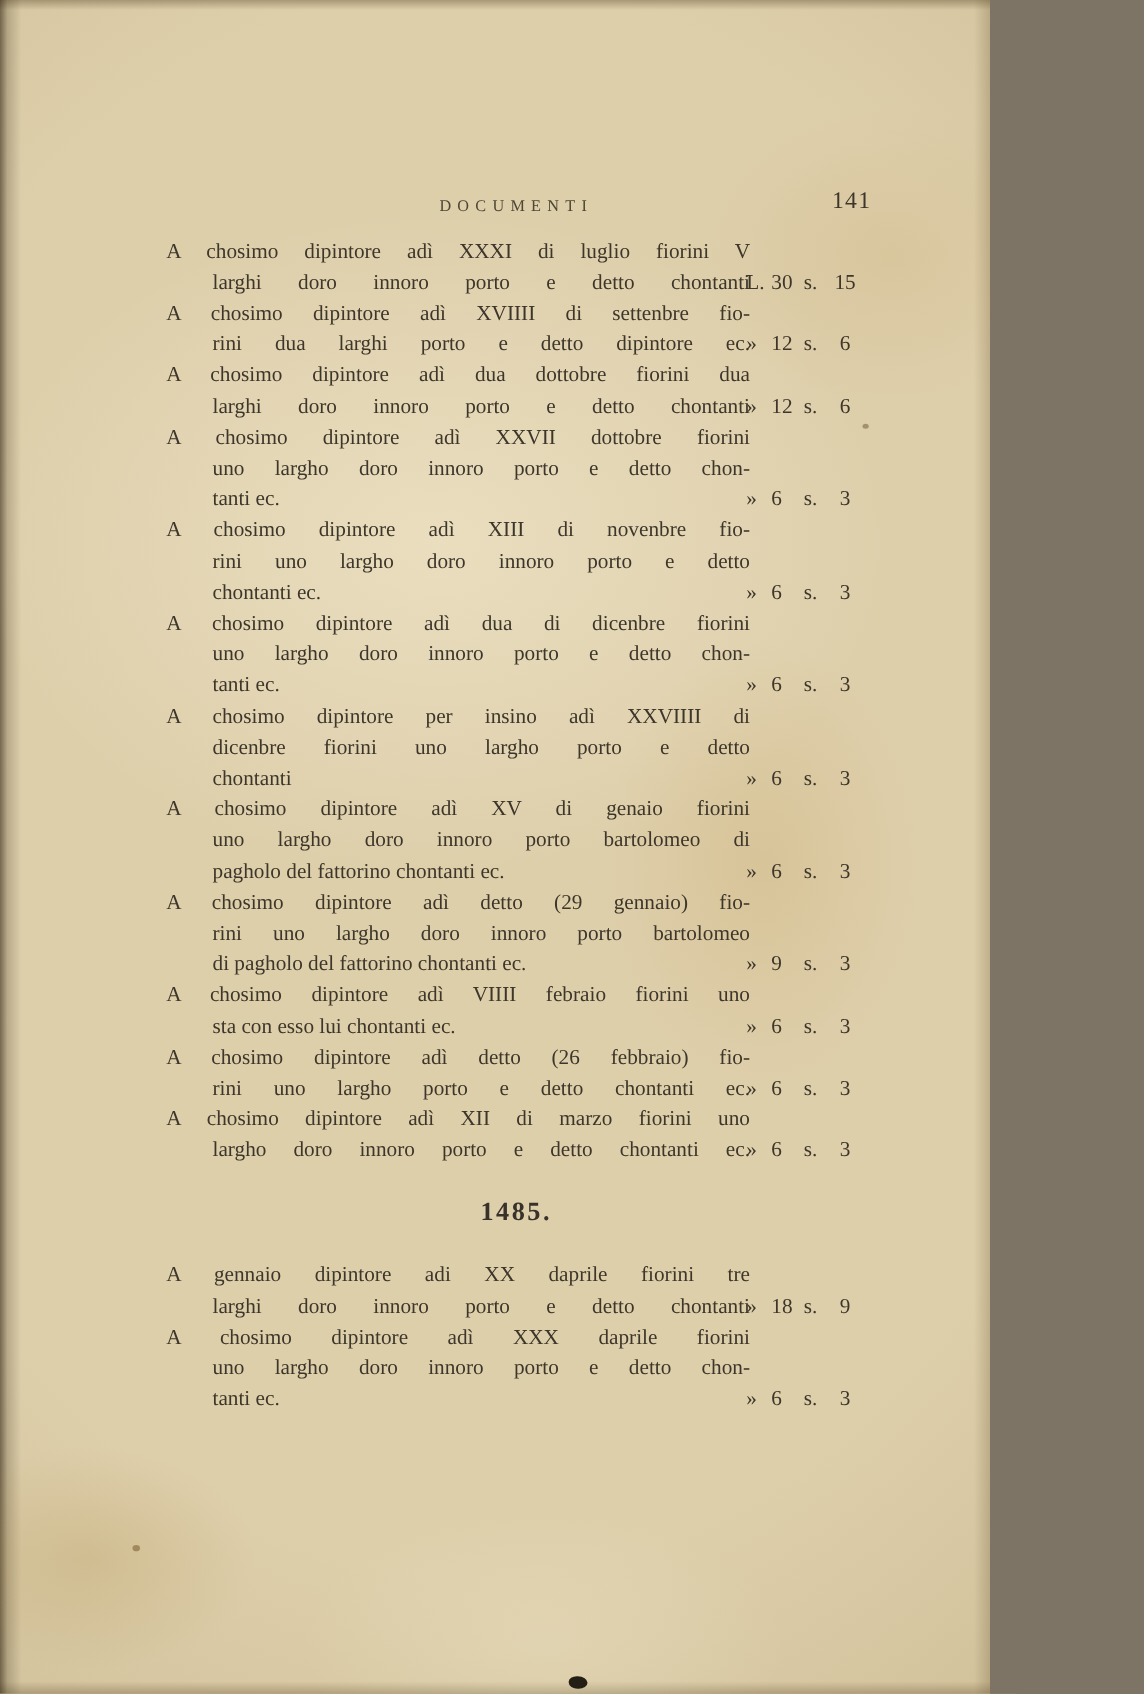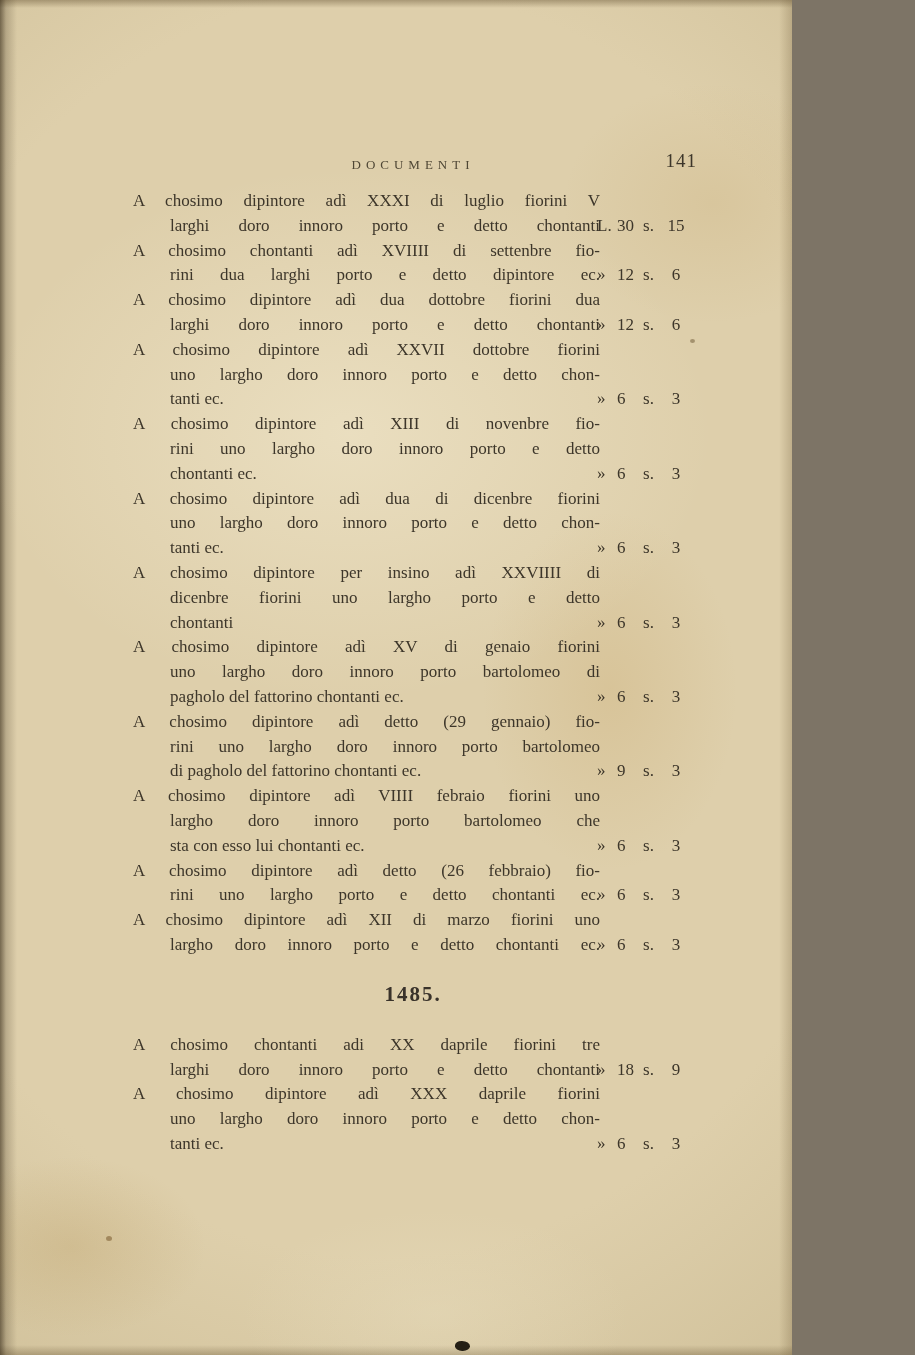--- a/index.html
+++ b/index.html
@@ -121,21 +121,21 @@
     <div class="amount">
       <span class="sym">L.</span>
       <span class="lire">30</span>
       <span class="slab">s.</span>
       <span class="soldi">15</span>
     </div>
   </div>
 
   <div class="entry">
     <div class="lines">
-            <div class="line j">A chosimo chontanti adì XVIIII di settenbre fio-</div>
+            <div class="line j">A chosimo dipintore adì XVIIII di settenbre fio-</div>
             <div class="line cont j">rini dua larghi porto e detto dipintore ec.</div>
           </div>
     <div class="amount">
       <span class="sym">»</span>
       <span class="lire">12</span>
       <span class="slab">s.</span>
       <span class="soldi">6</span>
     </div>
   </div>
 
@@ -232,21 +232,20 @@
       <span class="sym">»</span>
       <span class="lire">9</span>
       <span class="slab">s.</span>
       <span class="soldi">3</span>
     </div>
   </div>
 
   <div class="entry">
     <div class="lines">
             <div class="line j">A chosimo dipintore adì VIIII febraio fiorini uno</div>
-            <div class="line cont j">largho doro innoro porto bartolomeo che</div>
             <div class="line cont">sta con esso lui chontanti ec.</div>
           </div>
     <div class="amount">
       <span class="sym">»</span>
       <span class="lire">6</span>
       <span class="slab">s.</span>
       <span class="soldi">3</span>
     </div>
   </div>
 
@@ -275,21 +274,21 @@
       <span class="soldi">3</span>
     </div>
   </div>
 </section>
 
     <h2 class="year-heading">1485.</h2>
 
     <section id="entries-1485" class="entries">
   <div class="entry">
     <div class="lines">
-            <div class="line j">A chosimo chontanti adi XX daprile fiorini tre</div>
+            <div class="line j">A gennaio dipintore adi XX daprile fiorini tre</div>
             <div class="line cont j">larghi doro innoro porto e detto chontanti</div>
           </div>
     <div class="amount">
       <span class="sym">»</span>
       <span class="lire">18</span>
       <span class="slab">s.</span>
       <span class="soldi">9</span>
     </div>
   </div>
 

